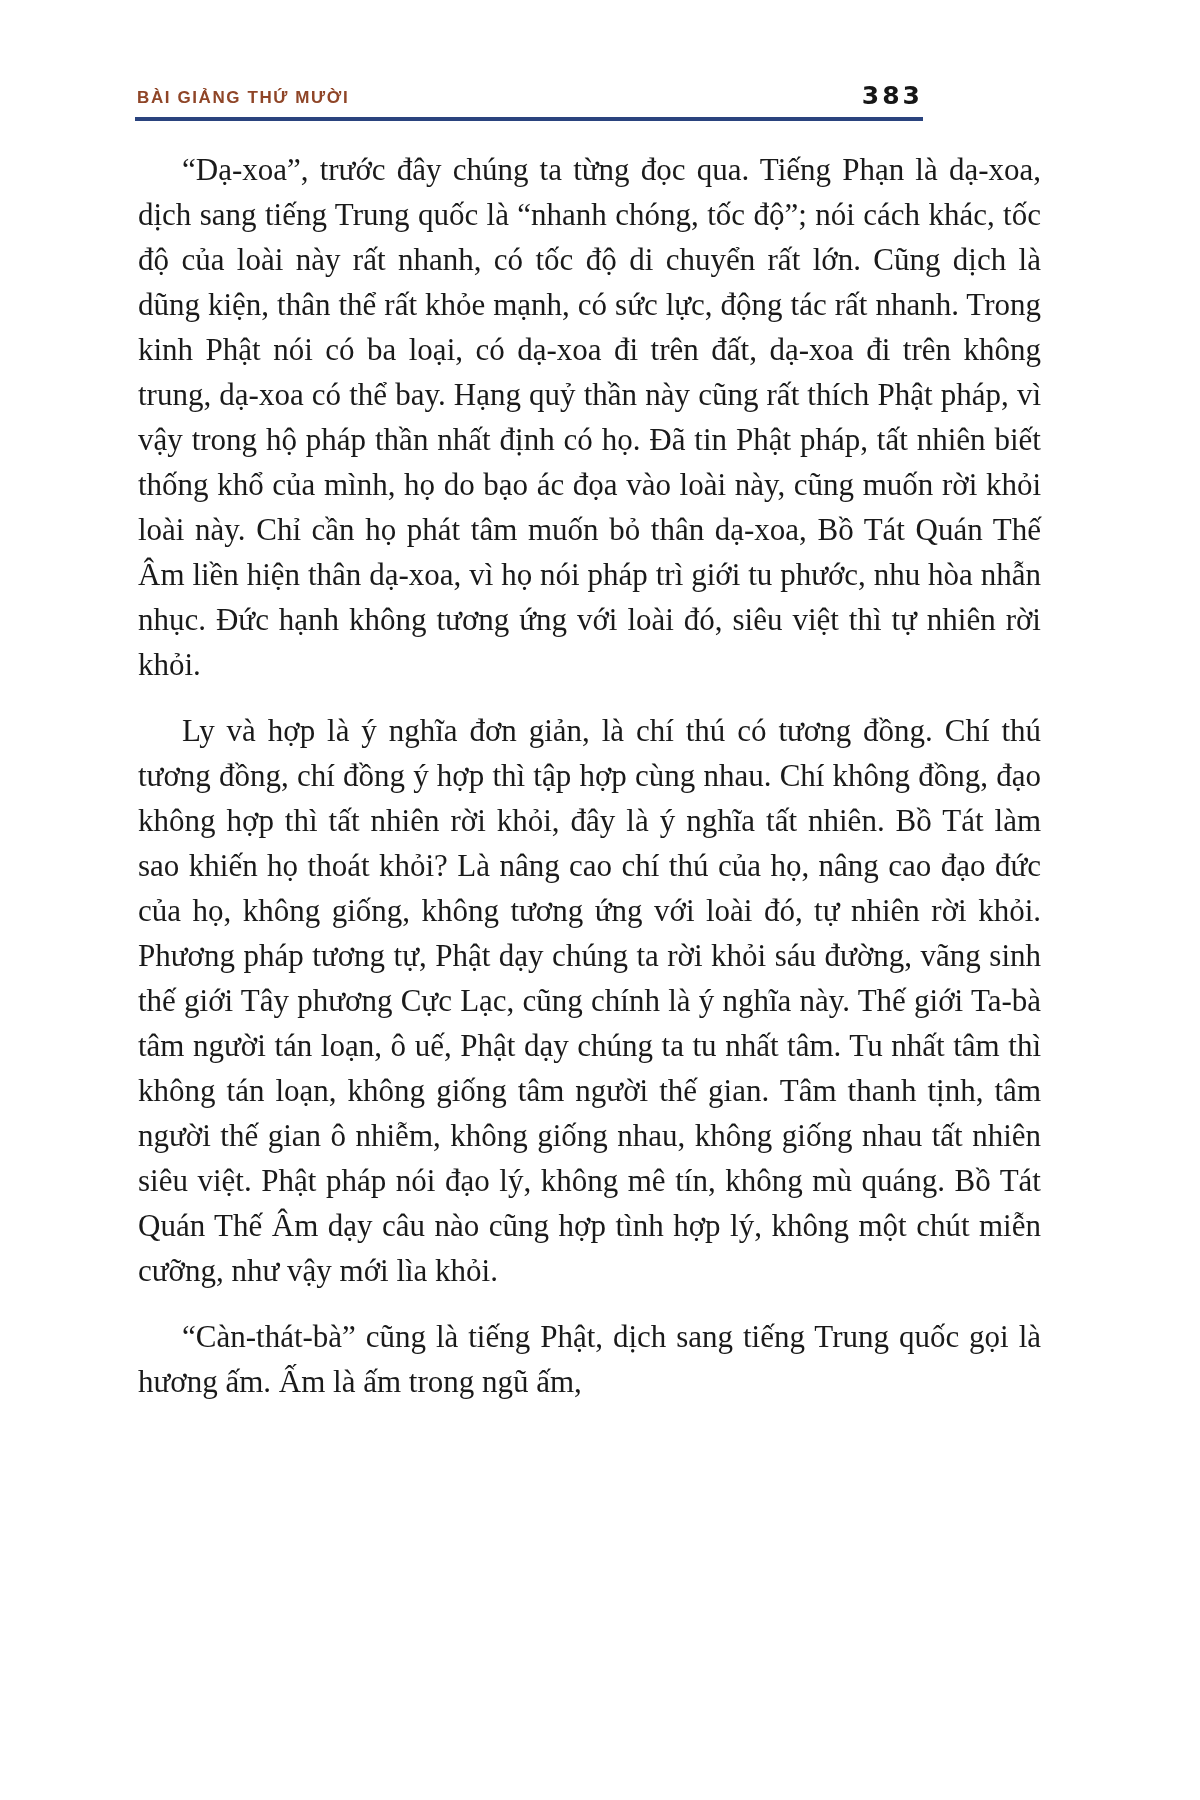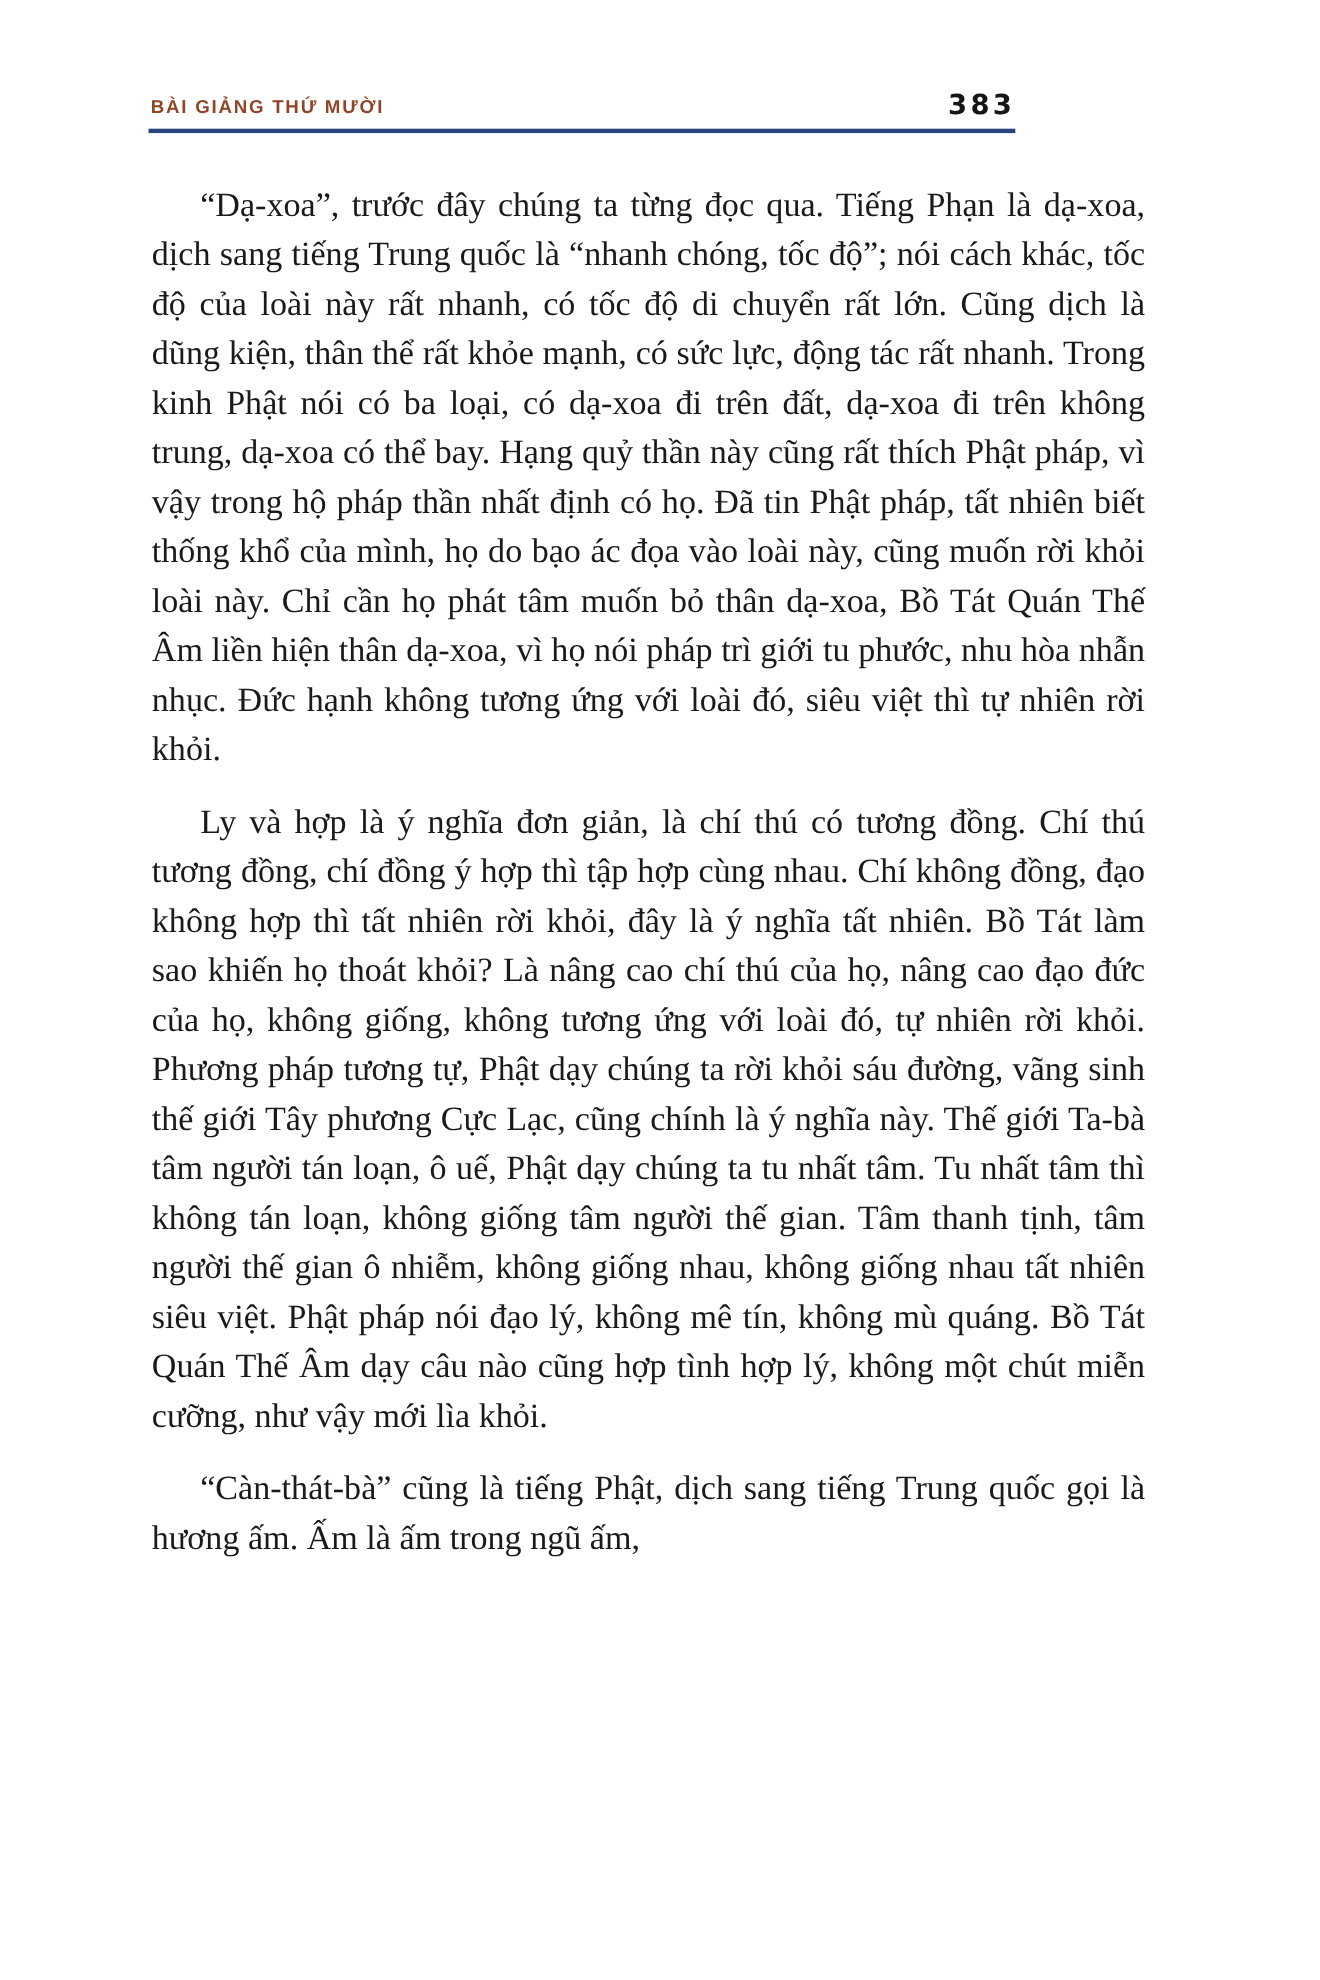--- a/index.html
+++ b/index.html
@@ -48,21 +48,21 @@
     position: absolute;
     left: 138px;
     width: 903px;
     top: 147px;
     color: var(--body-text, #1a1a1a);
     font-size: 31px;
     line-height: 45px;
     text-align: justify;
   }
   .body-text p {
-    margin: 16px 0 21px 0;
+    margin: 0 0 21px 0;
     text-indent: 44px;
   }
   .scan-artifact {
     position: absolute;
     left: 1100px;
     top: 238px;
     width: 9px;
     height: 13px;
     background: #d9d9d9;
     border-radius: 4px;

